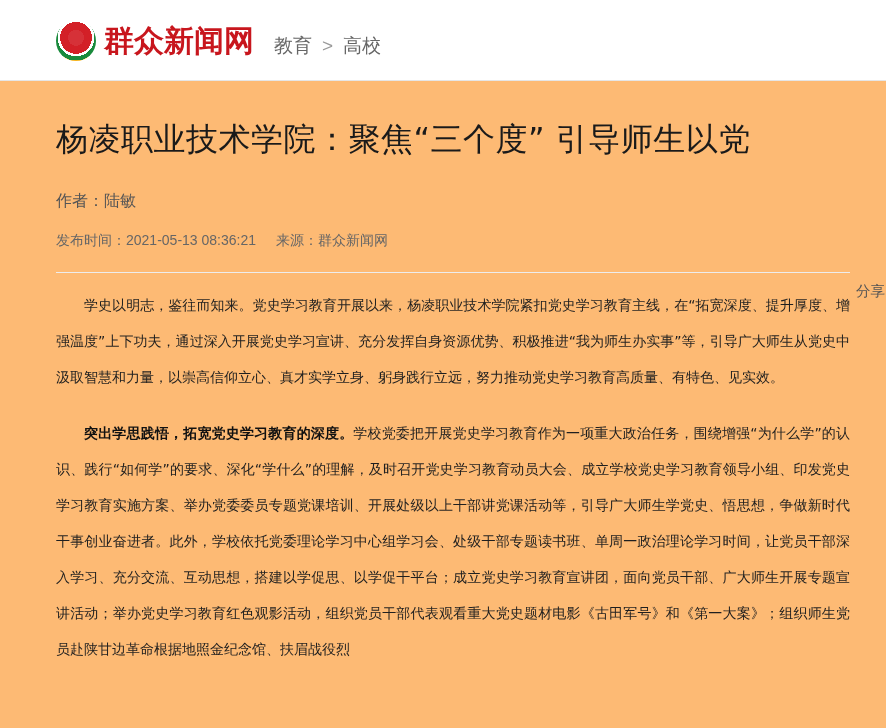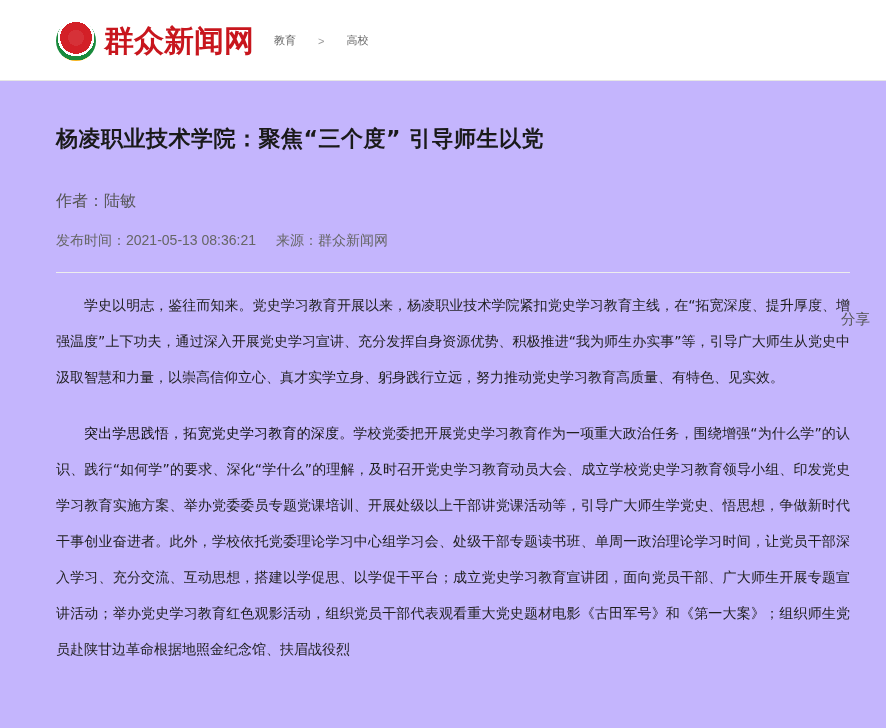--- a/index.html
+++ b/index.html
@@ -11,21 +11,21 @@
     height: 728px;
     background: #ffffff;
     font-family: "Liberation Sans", sans-serif;
     color: #333333;
     overflow: hidden;
   }
   .page {
     position: relative;
     width: 886px;
     height: 728px;
-    background: #c4b5fd;
+    background: #fdba74;
   }
   
   .header {
     position: relative;
     height: 80px;
     border-bottom: 1px solid #e6e6e6;
     background: #ffffff;
   }
   .logo-wrap {
     position: absolute;
@@ -61,42 +61,42 @@
     color: #c8161d;
     margin-left: 8px;
     letter-spacing: 0px;
     white-space: nowrap;
     font-family: "DejaVu Sans", "Liberation Sans", sans-serif;
   }
   .breadcrumb {
     position: absolute;
     left: 274px;
     top: 33px;
-    font-size: 11px;
+    font-size: 19px;
     color: #666666;
     display: flex;
     align-items: center;
-    gap: 22px;
+    gap: 10px;
   }
   .breadcrumb .sep {
     color: #999999;
   }
   .breadcrumb a {
     color: #666666;
     text-decoration: none;
   }
   
   .article {
     position: relative;
     padding: 0 36px 0 56px;
   }
   .title {
-    font-size: 22px;
+    font-size: 32px;
     line-height: 44px;
-    font-weight: bold;
+    font-weight: normal;
     color: #1a1a1a;
     margin: 36px 0 0 0;
     letter-spacing: 0.5px;
     white-space: nowrap;
     font-family: "DejaVu Sans", "Liberation Sans", sans-serif;
   }
   .author {
     margin-top: 30px;
     font-size: 16px;
     color: #555555;
@@ -106,47 +106,46 @@
     font-size: 14px;
     color: #666666;
     display: flex;
     align-items: center;
   }
   .meta-row .publish {
     margin-right: 20px;
   }
   .share {
     position: absolute;
-    right: 16px;
+    right: 1px;
     top: 165px;
     font-size: 14.5px;
     color: #555555;
     white-space: nowrap;
-    margin-top: 28px;
   }
   .divider {
     margin-top: 22px;
     border: none;
     border-top: 1px solid #ededed;
     height: 0;
   }
   .content {
     margin-top: 14px;
   }
   .content p {
     margin: 0 0 20px 0;
     font-size: 14px;
     line-height: 36px;
     color: #1f1f1f;
     text-indent: 2em;
     text-align: justify;
     font-family: "DejaVu Sans", "Liberation Sans", sans-serif;
   }
   .content p b {
-    font-weight: normal;
+    font-weight: bold;
     color: #111111;
   }
 </style>
 </head>
 <body>
 
 <div class="page">
 
   <div class="header">
     <div class="logo-wrap">

